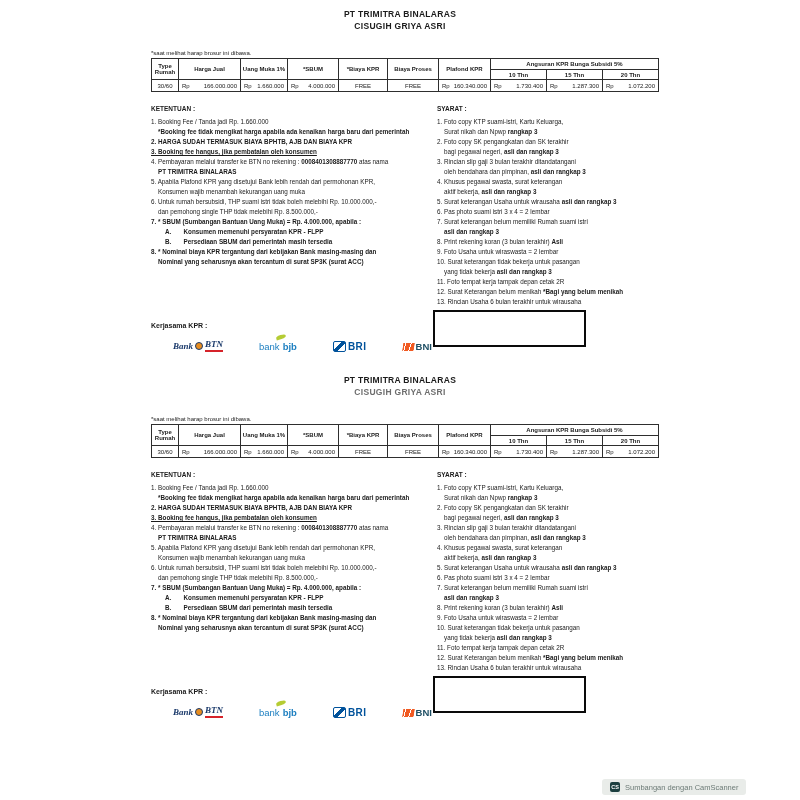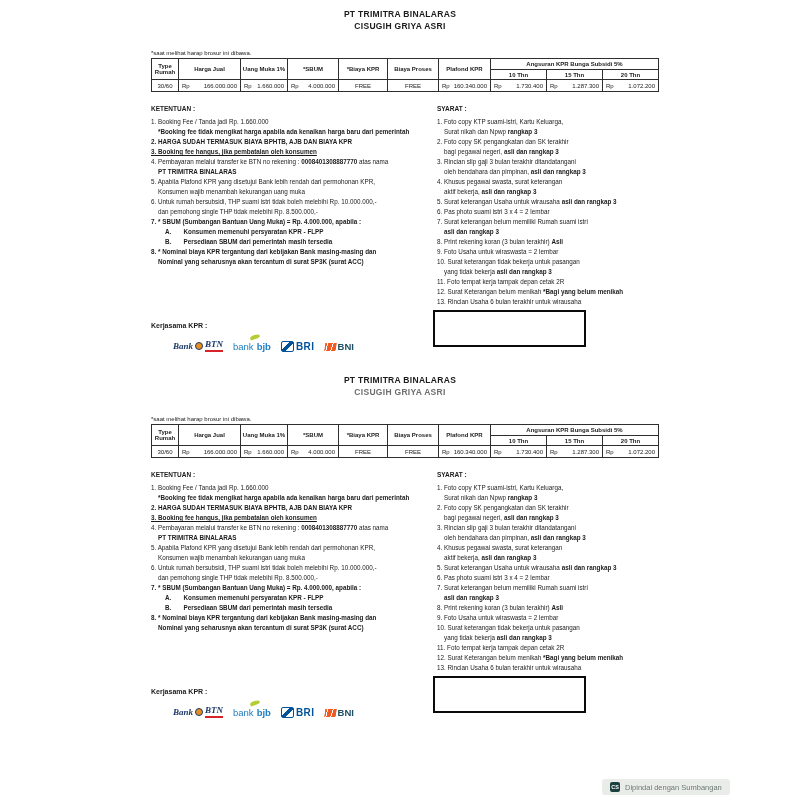--- a/index.html
+++ b/index.html
@@ -25,21 +25,21 @@
   .cols{display:flex;margin-top:13px;}
   .col-left{width:286px;}
   .col-right{width:221px;}
   .sec-heading{font-weight:bold;font-size:6.5px;margin-bottom:4px;line-height:8px;}
   .t-line{font-size:6.3px;line-height:10px;white-space:nowrap;}
   .sg-b{font-weight:bold;}
   .sg-u{text-decoration:underline;}
   .sig-box{width:149px;height:33px;border:2px solid #0a0a0a;margin-top:3px;margin-left:-4px;}
   .kerjasama{position:absolute;left:151px;top:312px;}
   .kj-heading{font-weight:bold;font-size:7px;line-height:8px;}
-  .banks{display:flex;align-items:flex-end;gap:10px;margin-top:9px;margin-left:22px;height:13px;}
+  .banks{display:flex;align-items:flex-end;gap:36px;margin-top:9px;margin-left:22px;height:13px;}
   .bank{display:flex;align-items:center;}
   .bank-btn{font-family:"Liberation Serif", serif;font-style:italic;color:#1b3a6b;font-size:9px;font-weight:bold;}
   .btn-sym{width:6px;height:6px;background:#e88d1f;border:1px solid #1b3a6b;border-radius:50%;margin:0 2px;display:inline-block;}
   .btn-w2{border-bottom:2px solid #d6232a;padding-bottom:1px;}
   .bank-bjb{color:#1d7fc0;font-size:9.5px;position:relative;}
   .bjb-w1{font-weight:400;margin-right:3px;}
   .bjb-w2{font-weight:800;text-align:center;}
   .bjb-wing{position:absolute;top:-6px;left:17px;width:10px;height:4px;background:#b5cc34;border-radius:50% 50% 50% 0;transform:rotate(-18deg);}
   .bank-bri{color:#00529b;font-weight:bold;font-size:10px;letter-spacing:.5px;gap:2px;}
   .bri-sym{width:11px;height:9px;border:1.6px solid #00529b;border-radius:2px;display:inline-block;
@@ -369,14 +369,14 @@
           <span class="bni-sym"></span>
           <span>BNI</span>
         </div>
       </div>
     </div>
   </div>
 </div>
 
 <div class="scan-badge">
   <span class="scan-icon">CS</span>
-  <span class="scan-label">Dipindai dengan Sumbangan</span>
+  <span class="scan-label">Sumbangan dengan CamScanner</span>
 </div>
 
 </body></html>

